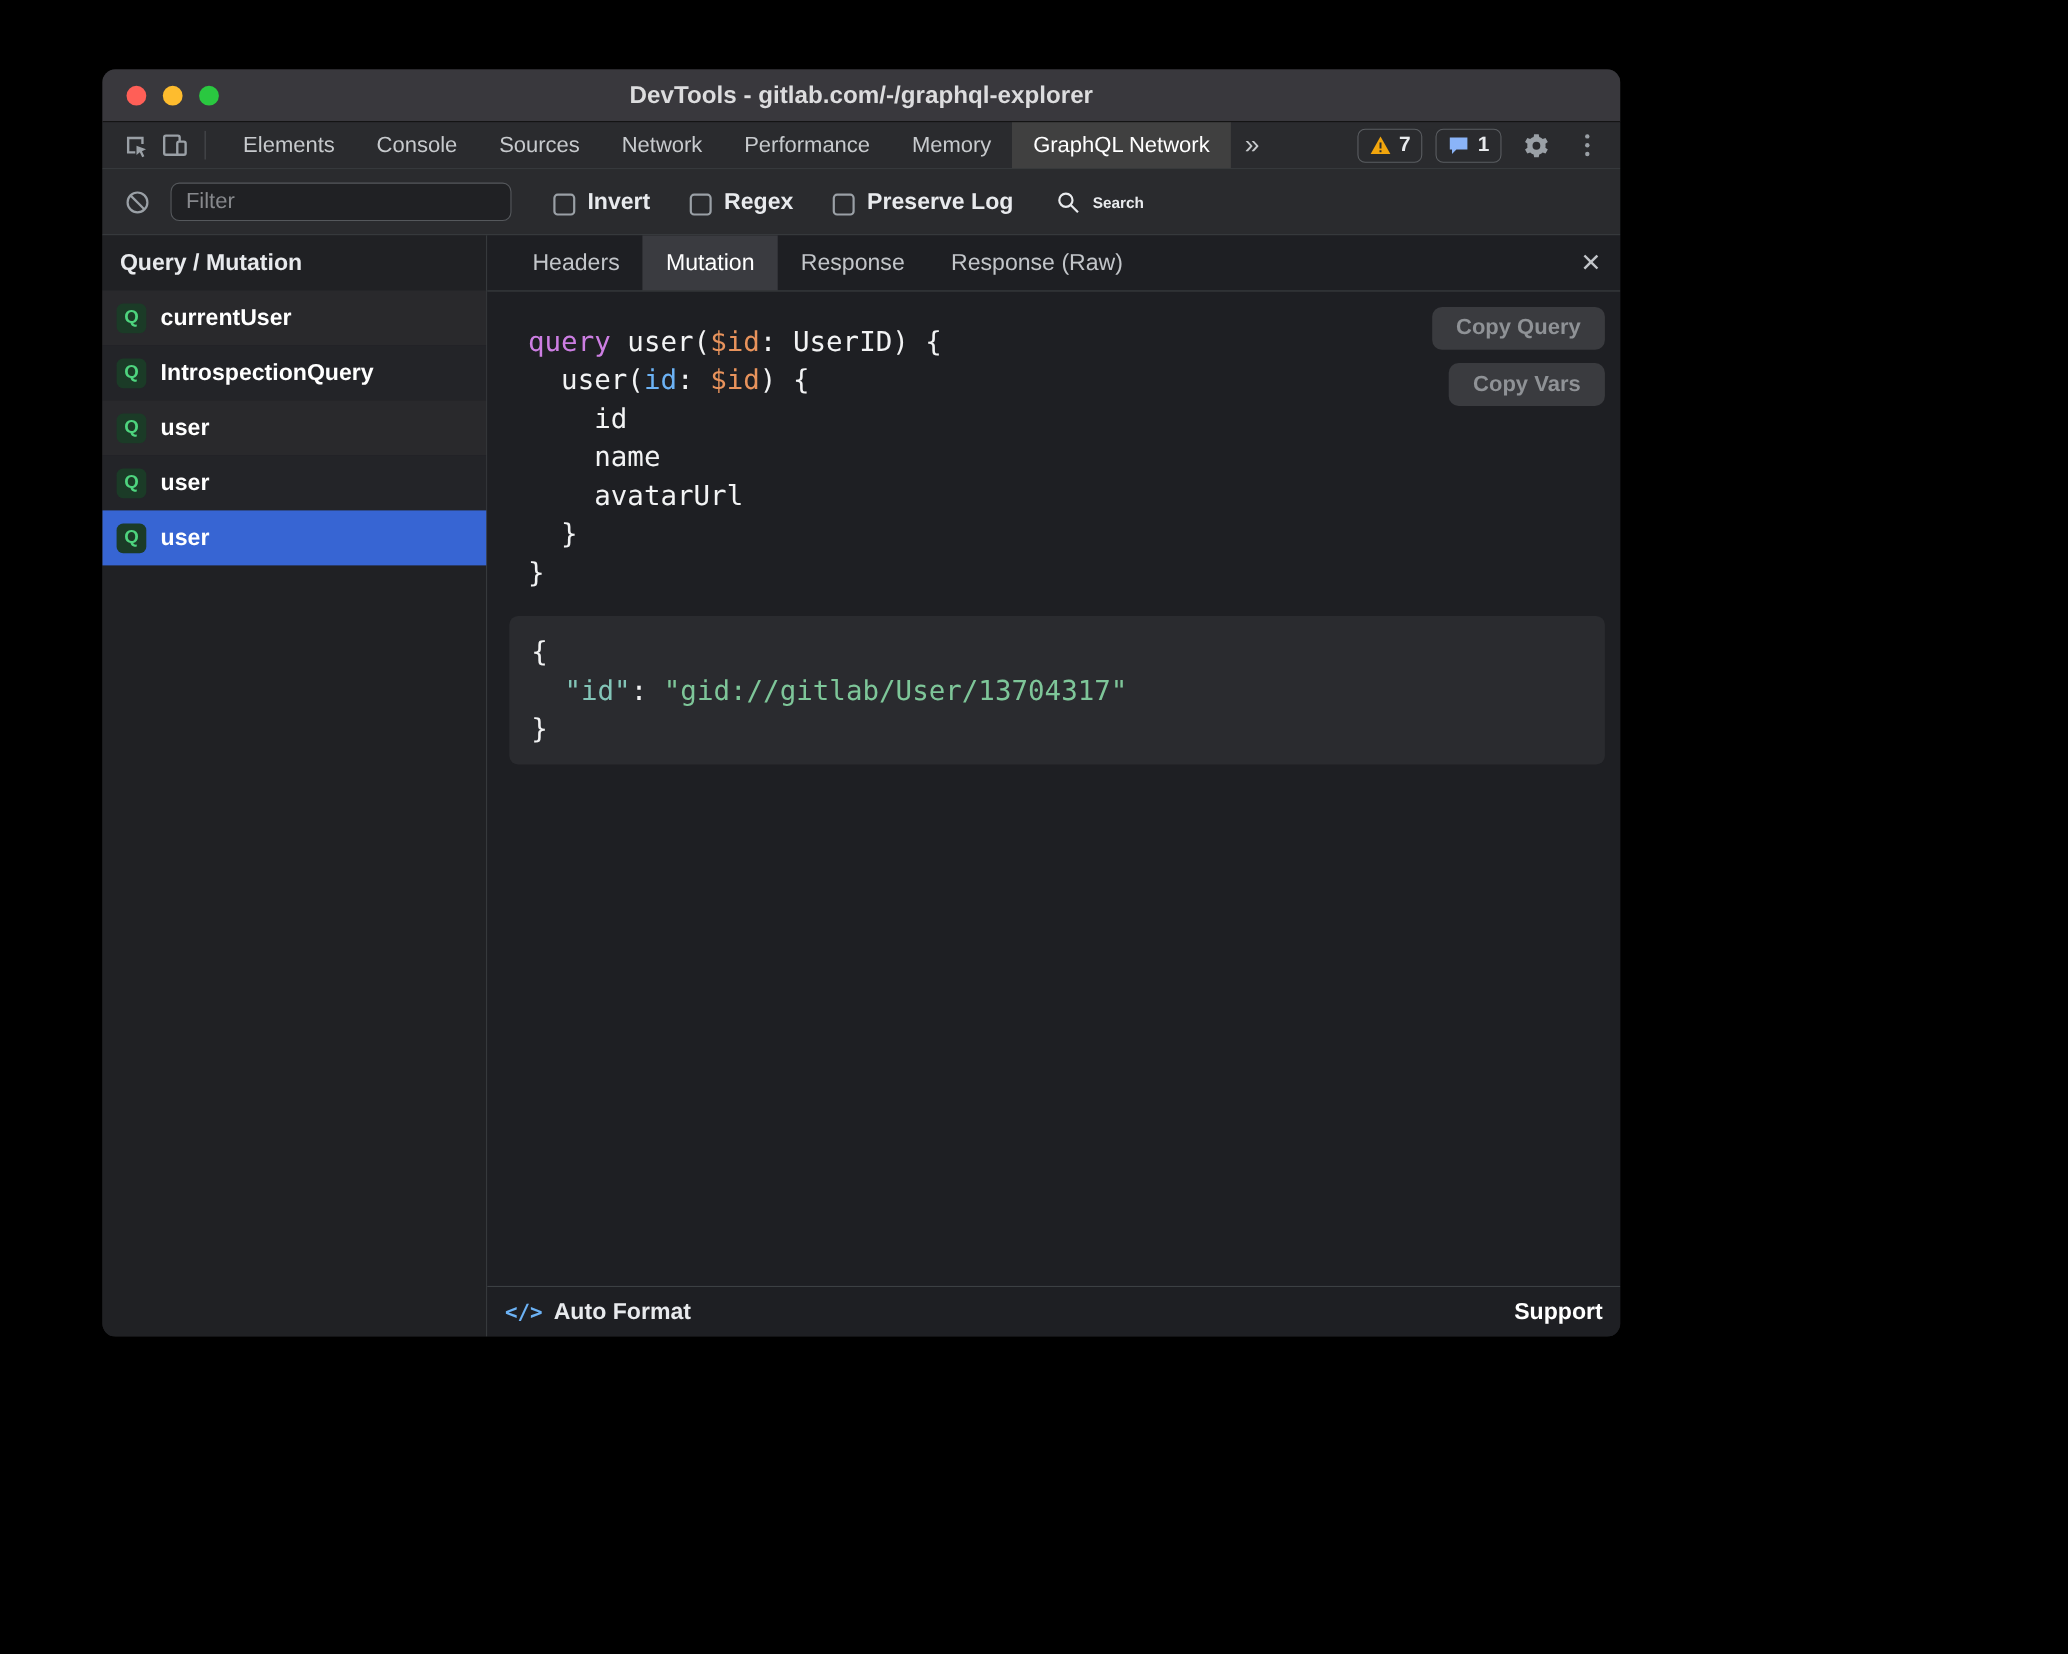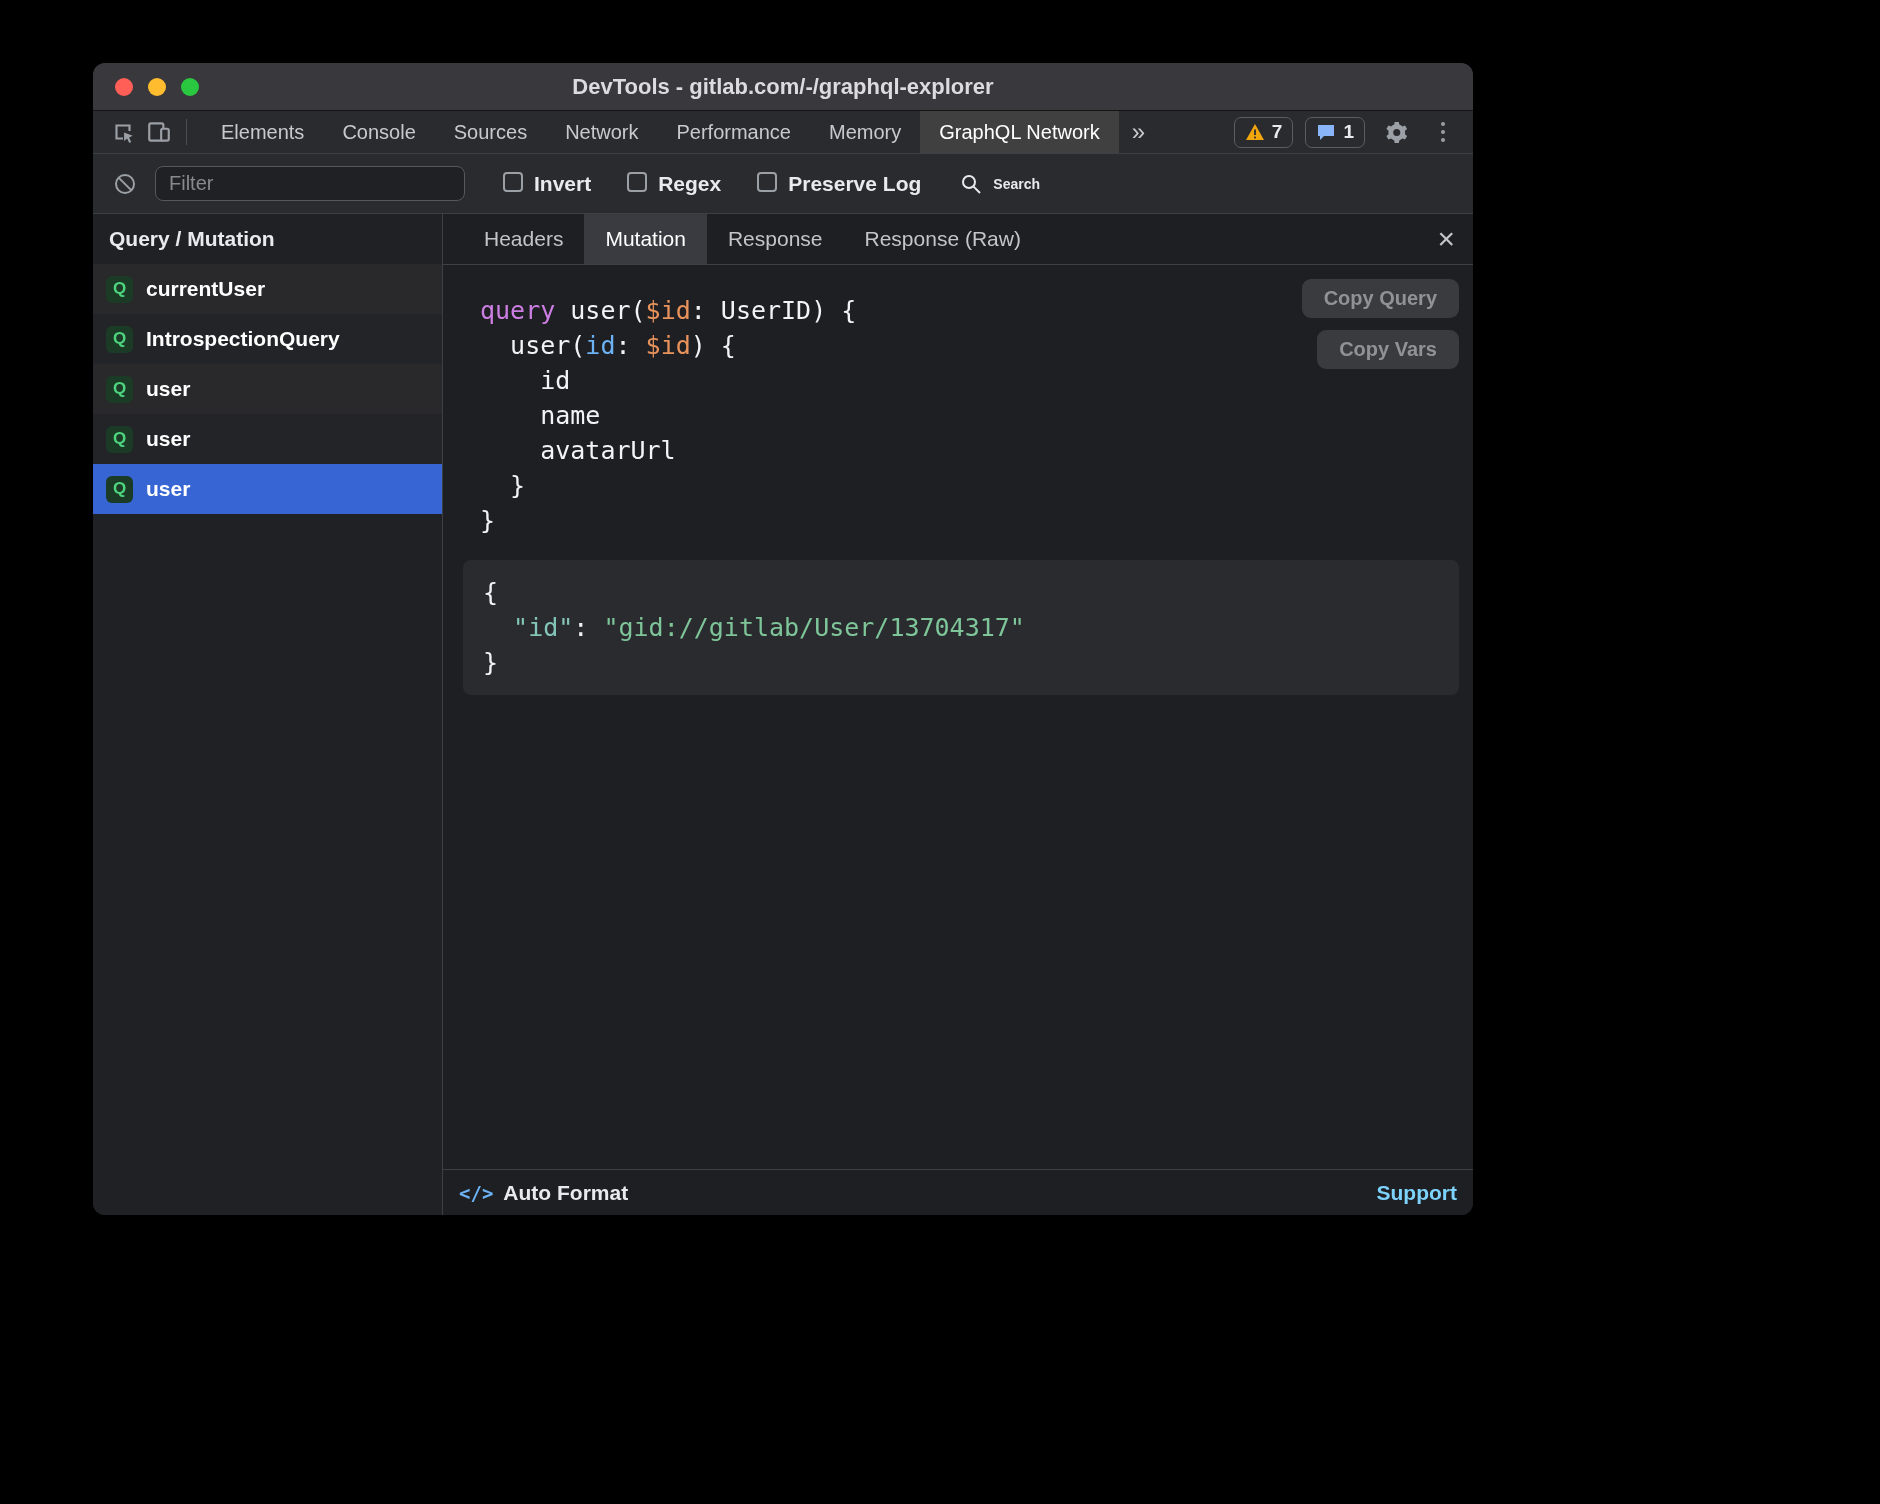--- a/index.html
+++ b/index.html
@@ -58,21 +58,21 @@
     padding:0 14px; border-bottom:1px solid #3c4043;
   }
   .filter-input {
     width:310px; height:35px; margin-left:12px;
     background:#202124; border:1px solid #55585c; border-radius:8px;
     color:#e8eaed; font-size:20px; padding:0 13px;
     font-family:"Liberation Sans", sans-serif; outline:none;
   }
   .filter-input::placeholder { color:#87898d; }
   .cb-group { display:flex; align-items:center; gap:36px; margin-left:38px; }
-  .cb { display:flex; align-items:flex-start; gap:11px; cursor:pointer; }
+  .cb { display:flex; align-items:flex-end; gap:11px; cursor:pointer; }
   .cb-box { width:20px; height:20px; border:2px solid #9aa0a6; border-radius:4px; background:transparent; }
   .cb-label { color:#e8eaed; font-size:21px; font-weight:700; }
   .search-group { display:flex; align-items:center; gap:10px; margin-left:38px; cursor:pointer; }
   .search-label { color:#e8eaed; font-size:14px; font-weight:700; }
   
   .content { flex:1; display:flex; min-height:0; }
   .sidebar {
     flex:0 0 350px; width:350px; border-right:1px solid #3c4043;
     background:#202124; display:flex; flex-direction:column;
   }
@@ -110,21 +110,21 @@
   .query-code { padding:28px 0 0 37px; }
   .code-line { white-space:pre; }
   .vars-box { margin:22px 14px 0 20px; background:#2a2b2f; border-radius:8px; padding:15px 20px; }
   .detail-footer {
     flex:0 0 46px; border-top:1px solid #3c4043;
     display:flex; align-items:center; padding:0 16px; gap:10px;
   }
   .code-format-icon { color:#6cb2f5; font-family:"DejaVu Sans Mono", monospace; font-weight:700; font-size:19px; }
   .footer-label { color:#e8eaed; font-size:21px; font-weight:700; cursor:pointer; }
   .footer-spacer { flex:1; }
-  .support-link { color:#7dd3fc; font-size:21px; font-weight:700; cursor:pointer;margin-left:16px; }
+  .support-link { color:#ffffff; font-size:21px; font-weight:700; cursor:pointer;margin-left:16px; }
 </style>
 </head>
 <body>
 
 <div class="window">
 
   <div class="titlebar">
     <div class="traffic">
       <span class="light red"></span>
       <span class="light yellow"></span>

